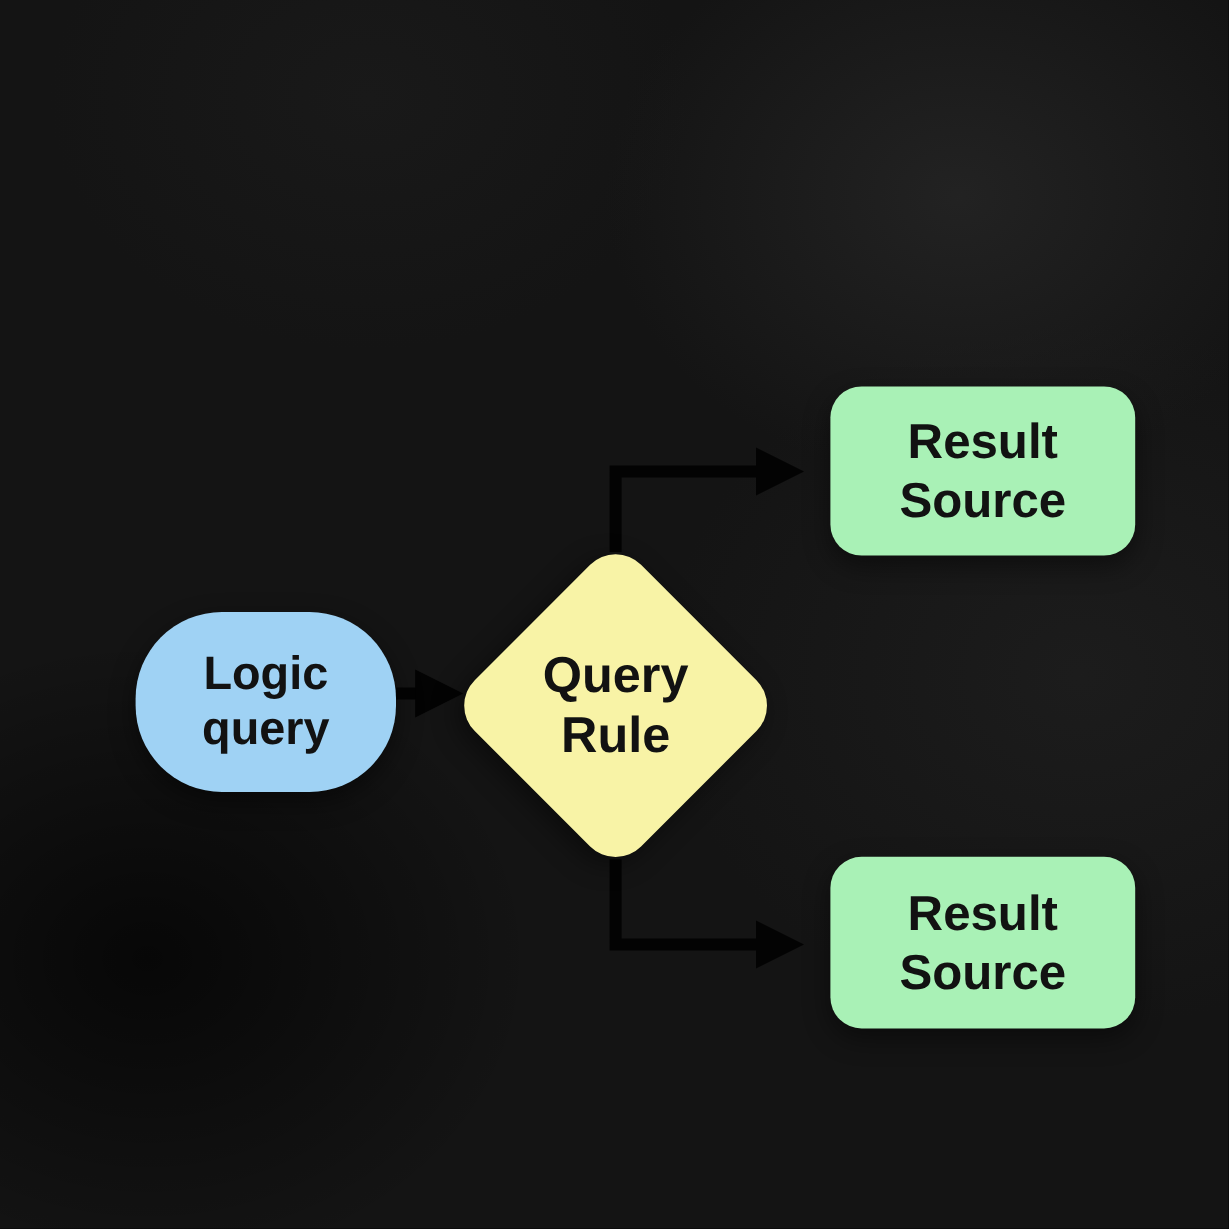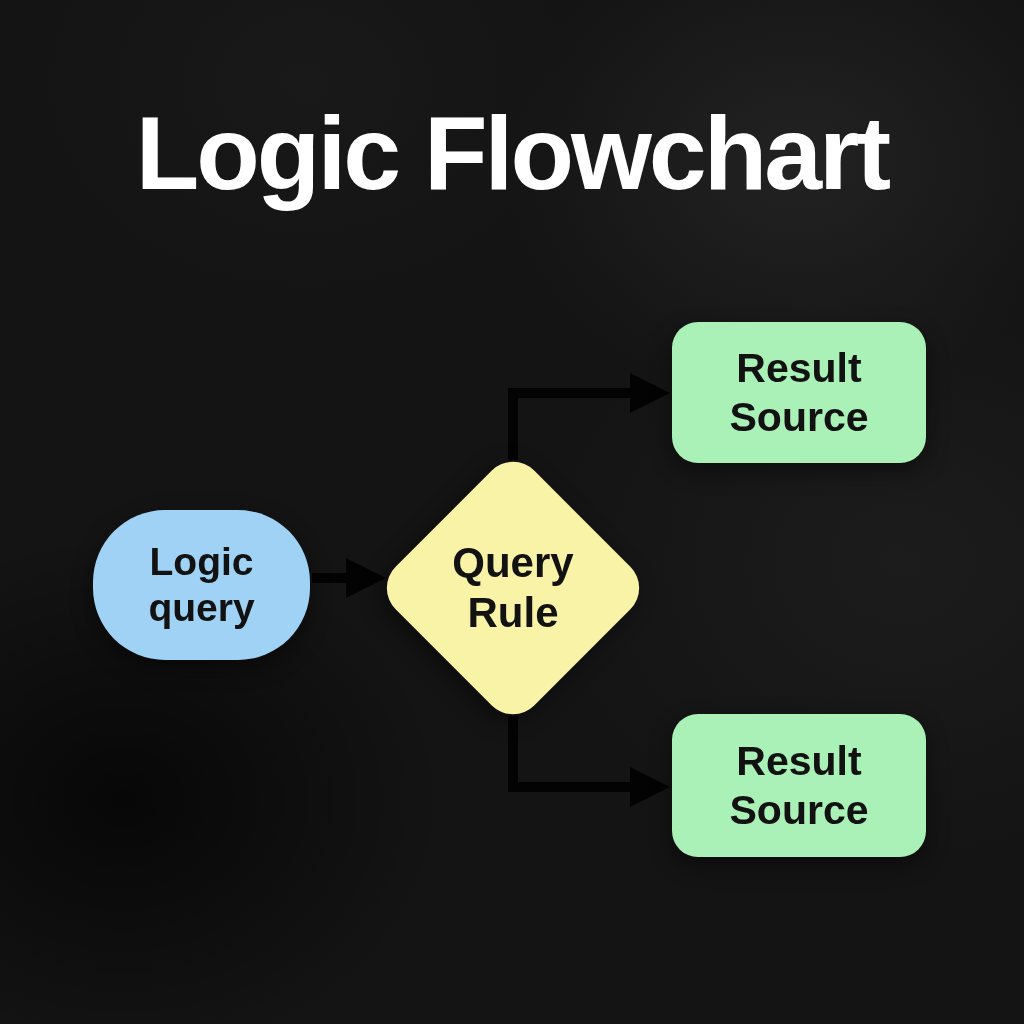--- a/index.html
+++ b/index.html
@@ -35,20 +35,21 @@
   .node {
     position: absolute;
     display: flex;
     align-items: center;
     justify-content: center;
     text-align: center;
     color: #121212;
     font-weight: bold;
     white-space: pre-line;
     box-shadow: 0 8px 22px rgba(0,0,0,0.45);
+    margin-left: 20px;
   }
   .node-user-query {
     left: 93px;
     top: 510px;
     width: 217px;
     height: 150px;
     border-radius: 72px;
     font-size: 39px;
     line-height: 1.18;
   }
@@ -103,21 +104,20 @@
     width: 1024px;
     height: 1024px;
     pointer-events: none;
   }
 </style>
 </head>
 <body>
 
 <div class="canvas">
 
-  <div class="title">Logic Flowchart</div>
 
   <svg class="edges-svg" viewBox="0 0 1024 1024" xmlns="http://www.w3.org/2000/svg">
 
     <g>
       <line x1="312" y1="578" x2="350" y2="578" stroke="#030303" stroke-width="10"></line>
       <polygon points="386,578 346,558 346,598" fill="#030303"></polygon>
     </g>
 
     <g>
       <path d="M 513 460 L 513 393 L 634 393" fill="none" stroke="#030303" stroke-width="10" stroke-linejoin="miter"></path>

